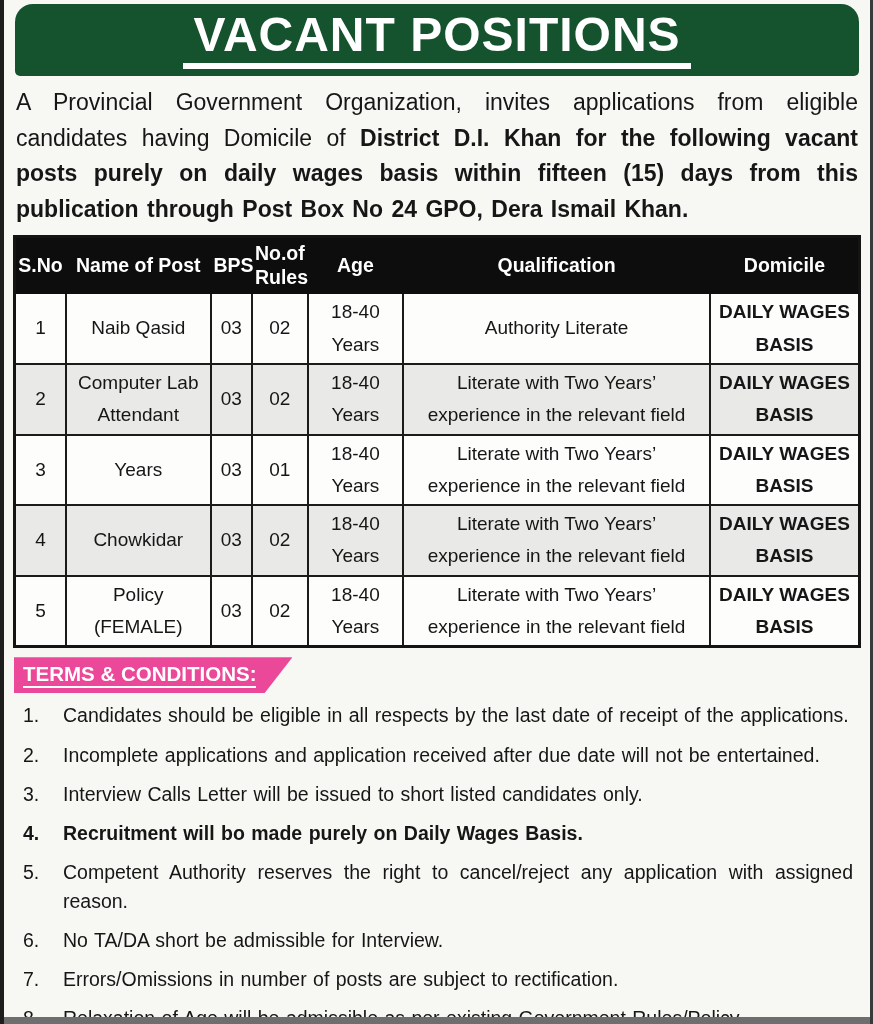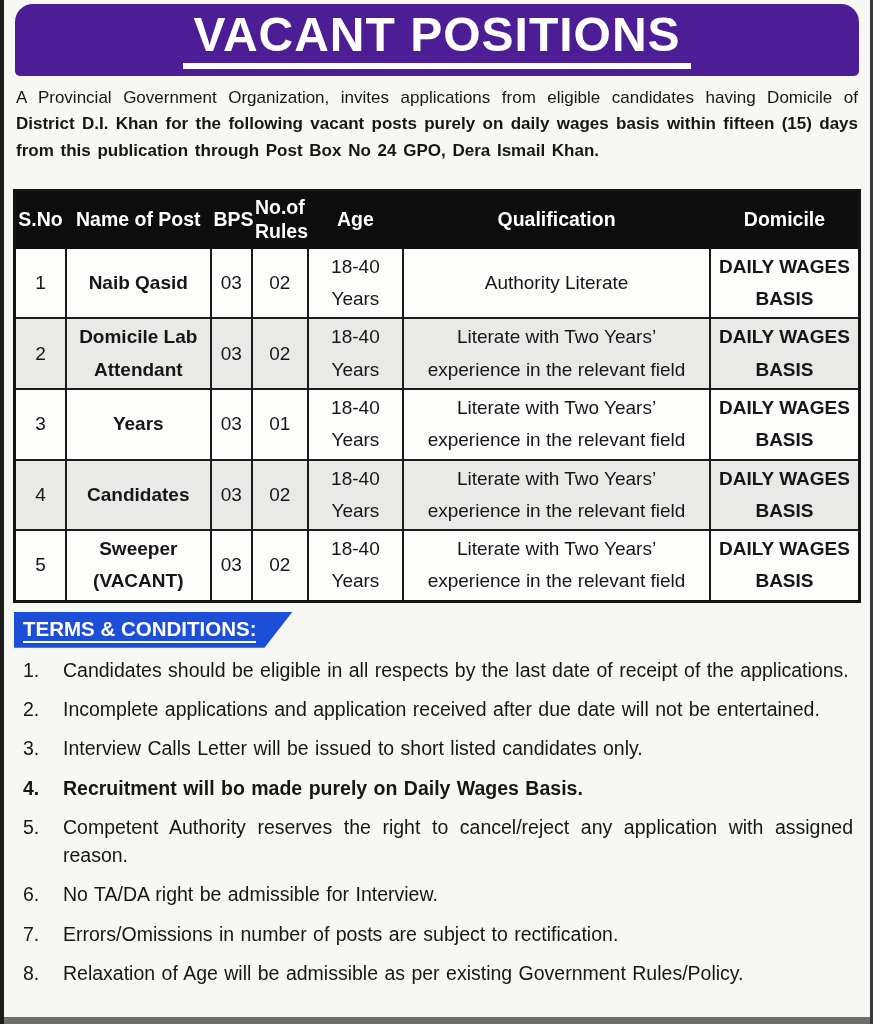--- a/index.html
+++ b/index.html
@@ -11,42 +11,42 @@
     background:#f7f7f4;
     font-family:"Liberation Sans", sans-serif;
     color:#161616;
     border-left:4px solid #1d1d1d;
     border-right:3px solid #3a3a3a;
     padding:4px 9px 0 9px;
     overflow:hidden;
   }
   
   .title-banner {
-    background:#4c1d95;
+    background:#14532d;
     border-radius:18px 18px 5px 5px;
     height:72px;
     margin:0 2px 9px 2px;
     display:flex; align-items:center; justify-content:center;
   }
   .title-text {
     color:#ffffff;
     font-size:48px;
     font-weight:800;
     letter-spacing:1px;
     line-height:1.0;
     border-bottom:6px solid #ffffff;
     padding:0 10px 4px 10px;
   }
   
   .intro {
-    font-size:17px;
+    font-size:23px;
     line-height:1.55;
     text-align:justify;
     padding:0 3px;
-    margin-bottom:25px;
+    margin-bottom:7px;
     word-spacing:2px;
   }
   .intro .bold { font-weight:bold; }
   
   table.posts {
     width:100%;
     border-collapse:collapse;
     border:3px solid #141414;
     table-layout:fixed;
   }
@@ -67,27 +67,27 @@
   table.posts td {
     border:2px solid #1b1b1b;
     text-align:center;
     vertical-align:middle;
     font-size:19px;
     line-height:1.7;
     padding:2px 8px;
     background:#fdfdfc;
   }
   tr.alt td { background:#e9e9e8; }
-  td.post-name { font-weight:bold; line-height:1.65; }
+  td.post-name { font-weight:normal; line-height:1.65; }
   td.remarks { font-weight:bold; line-height:1.75; font-size:18.5px;margin-left:28px; }
   
   .terms-heading-wrap { margin:9px 0 6px 1px; }
   .terms-heading {
     display:inline-block;
-    background:#1d4ed8;
+    background:#ec4899;
     color:#ffffff;
     font-size:20.5px;
     font-weight:bold;
     padding:5px 36px 7px 9px;
     clip-path:polygon(0 0, 100% 0, calc(100% - 28px) 100%, 0 100%);
   }
   .terms-heading span { border-bottom:2.5px solid #ffffff; padding-bottom:1px; }
   .terms-list { padding:2px 2px 0 2px; }
   .term {
     display:flex;
@@ -143,48 +143,48 @@
         <td>1</td>
         <td class="post-name">Naib Qasid</td>
         <td>03</td>
         <td>02</td>
         <td>18-40 Years</td>
         <td>Authority Literate</td>
         <td class="remarks">DAILY WAGES BASIS</td>
       </tr>
       <tr class="alt">
         <td>2</td>
-        <td class="post-name">Domicile Lab Attendant</td>
+        <td class="post-name">Computer Lab Attendant</td>
         <td>03</td>
         <td>02</td>
         <td>18-40 Years</td>
         <td>Literate with Two Years’ experience in the relevant field</td>
         <td class="remarks">DAILY WAGES BASIS</td>
       </tr>
       <tr>
         <td>3</td>
         <td class="post-name">Years</td>
         <td>03</td>
         <td>01</td>
         <td>18-40 Years</td>
         <td>Literate with Two Years’ experience in the relevant field</td>
         <td class="remarks">DAILY WAGES BASIS</td>
       </tr>
       <tr class="alt">
         <td>4</td>
-        <td class="post-name">Candidates</td>
+        <td class="post-name">Chowkidar</td>
         <td>03</td>
         <td>02</td>
         <td>18-40 Years</td>
         <td>Literate with Two Years’ experience in the relevant field</td>
         <td class="remarks">DAILY WAGES BASIS</td>
       </tr>
       <tr>
         <td>5</td>
-        <td class="post-name">Sweeper (VACANT)</td>
+        <td class="post-name">Policy (FEMALE)</td>
         <td>03</td>
         <td>02</td>
         <td>18-40 Years</td>
         <td>Literate with Two Years’ experience in the relevant field</td>
         <td class="remarks">DAILY WAGES BASIS</td>
       </tr>
     </tbody>
   </table>
 
   <div class="terms-heading-wrap">
@@ -209,21 +209,21 @@
     <div class="term bold-item">
       <span class="term-num">4.</span>
       <span class="term-text">Recruitment will bo made purely on Daily Wages Basis.</span>
     </div>
     <div class="term">
       <span class="term-num">5.</span>
       <span class="term-text">Competent Authority reserves the right to cancel/reject any application with assigned reason.</span>
     </div>
     <div class="term">
       <span class="term-num">6.</span>
-      <span class="term-text">No TA/DA right be admissible for Interview.</span>
+      <span class="term-text">No TA/DA short be admissible for Interview.</span>
     </div>
     <div class="term">
       <span class="term-num">7.</span>
       <span class="term-text">Errors/Omissions in number of posts are subject to rectification.</span>
     </div>
     <div class="term">
       <span class="term-num">8.</span>
       <span class="term-text">Relaxation of Age will be admissible as per existing Government Rules/Policy.</span>
     </div>
   </div>

